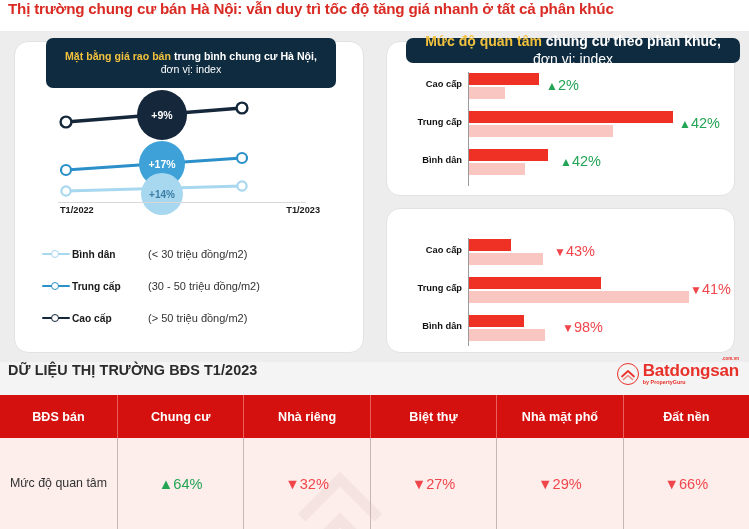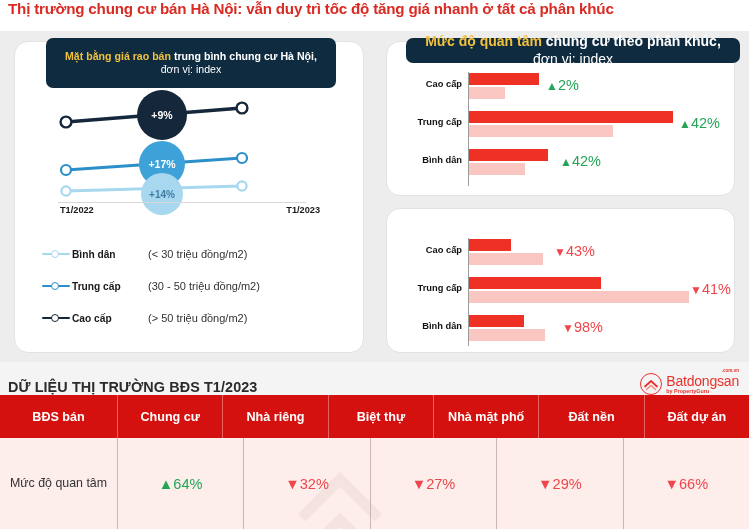--- a/index.html
+++ b/index.html
@@ -131,47 +131,47 @@
     font-size: 14.5px; font-weight: normal; white-space: nowrap;
   }
   .delta .arw { font-size: 12px; }
   .up   { color: #24A455; }
   .down { color: #F0464B; }
 
   
   .footer-strip {
     position: absolute; left: 0; top: 362px; width: 749px; height: 33px;
     background: #F4F4F4;
-    display: flex; align-items: flex-end; justify-content: space-between;
+    display: flex; align-items: flex-start; justify-content: space-between;
     padding: 0 10px 0 8px;
   }
   .footer-title {
     font-size: 14.4px; font-weight: bold; color: #2B2B2B; letter-spacing: .1px;
   }
   .logo { display: flex; align-items: center; gap: 4px; }
   .logo-mark { width: 22px; height: 22px; }
   .logo-txt { position: relative; line-height: 1; }
   .logo-name {
-    font-size: 14px; font-weight: normal; color: #E8312A; letter-spacing: -.2px;
+    font-size: 17px; font-weight: bold; color: #E8312A; letter-spacing: -.2px;
   }
   .logo-tld {
     position: absolute; right: 0; top: -5px;
     font-size: 4.6px; font-weight: bold; color: #E8312A;
   }
   .logo-sub {
     font-size: 5.4px; font-weight: bold; color: #E8312A; margin-top: 1px;
   }
 
   
   .tbl {
     position: absolute; left: 0; top: 395px; width: 749px; height: 134px;
     display: flex; flex-direction: column;
   }
   .thead {
-    display: flex; height: 43px; background: #D4110E; justify-content: flex-end;
+    display: flex; height: 43px; background: #D4110E;
   }
   .th {
     flex: 1; display: flex; align-items: center; justify-content: center;
     color: #ffffff; font-size: 12.6px; font-weight: bold;
     border-right: 1px solid #E9615E;
   }
   .th:last-child { border-right: none; }
   .th.first { flex: 0 0 118px; }
 
   .tbody { display: flex; flex: 1; background: #FDEEEC; position: relative; }
@@ -363,21 +363,20 @@
   </div>
 
   <div class="tbl">
     <div class="thead">
       <div class="th first">BĐS bán</div>
       <div class="th">Chung cư</div>
       <div class="th">Nhà riêng</div>
       <div class="th">Biệt thự</div>
       <div class="th">Nhà mặt phố</div>
       <div class="th">Đất nền</div>
-      <div class="th">Đất dự án</div>
     </div>
     <div class="tbody">
       <div class="wm" style="left:270px; top:10px; z-index:1;">
         <svg width="140" height="120" viewBox="0 0 100 100">
           <g fill="none" stroke="#EFDAD8" stroke-width="9">
             <path d="M18 58 L50 26 L82 58"></path>
             <path d="M18 92 L50 60 L82 92"></path>
           </g>
         </svg>
       </div>

